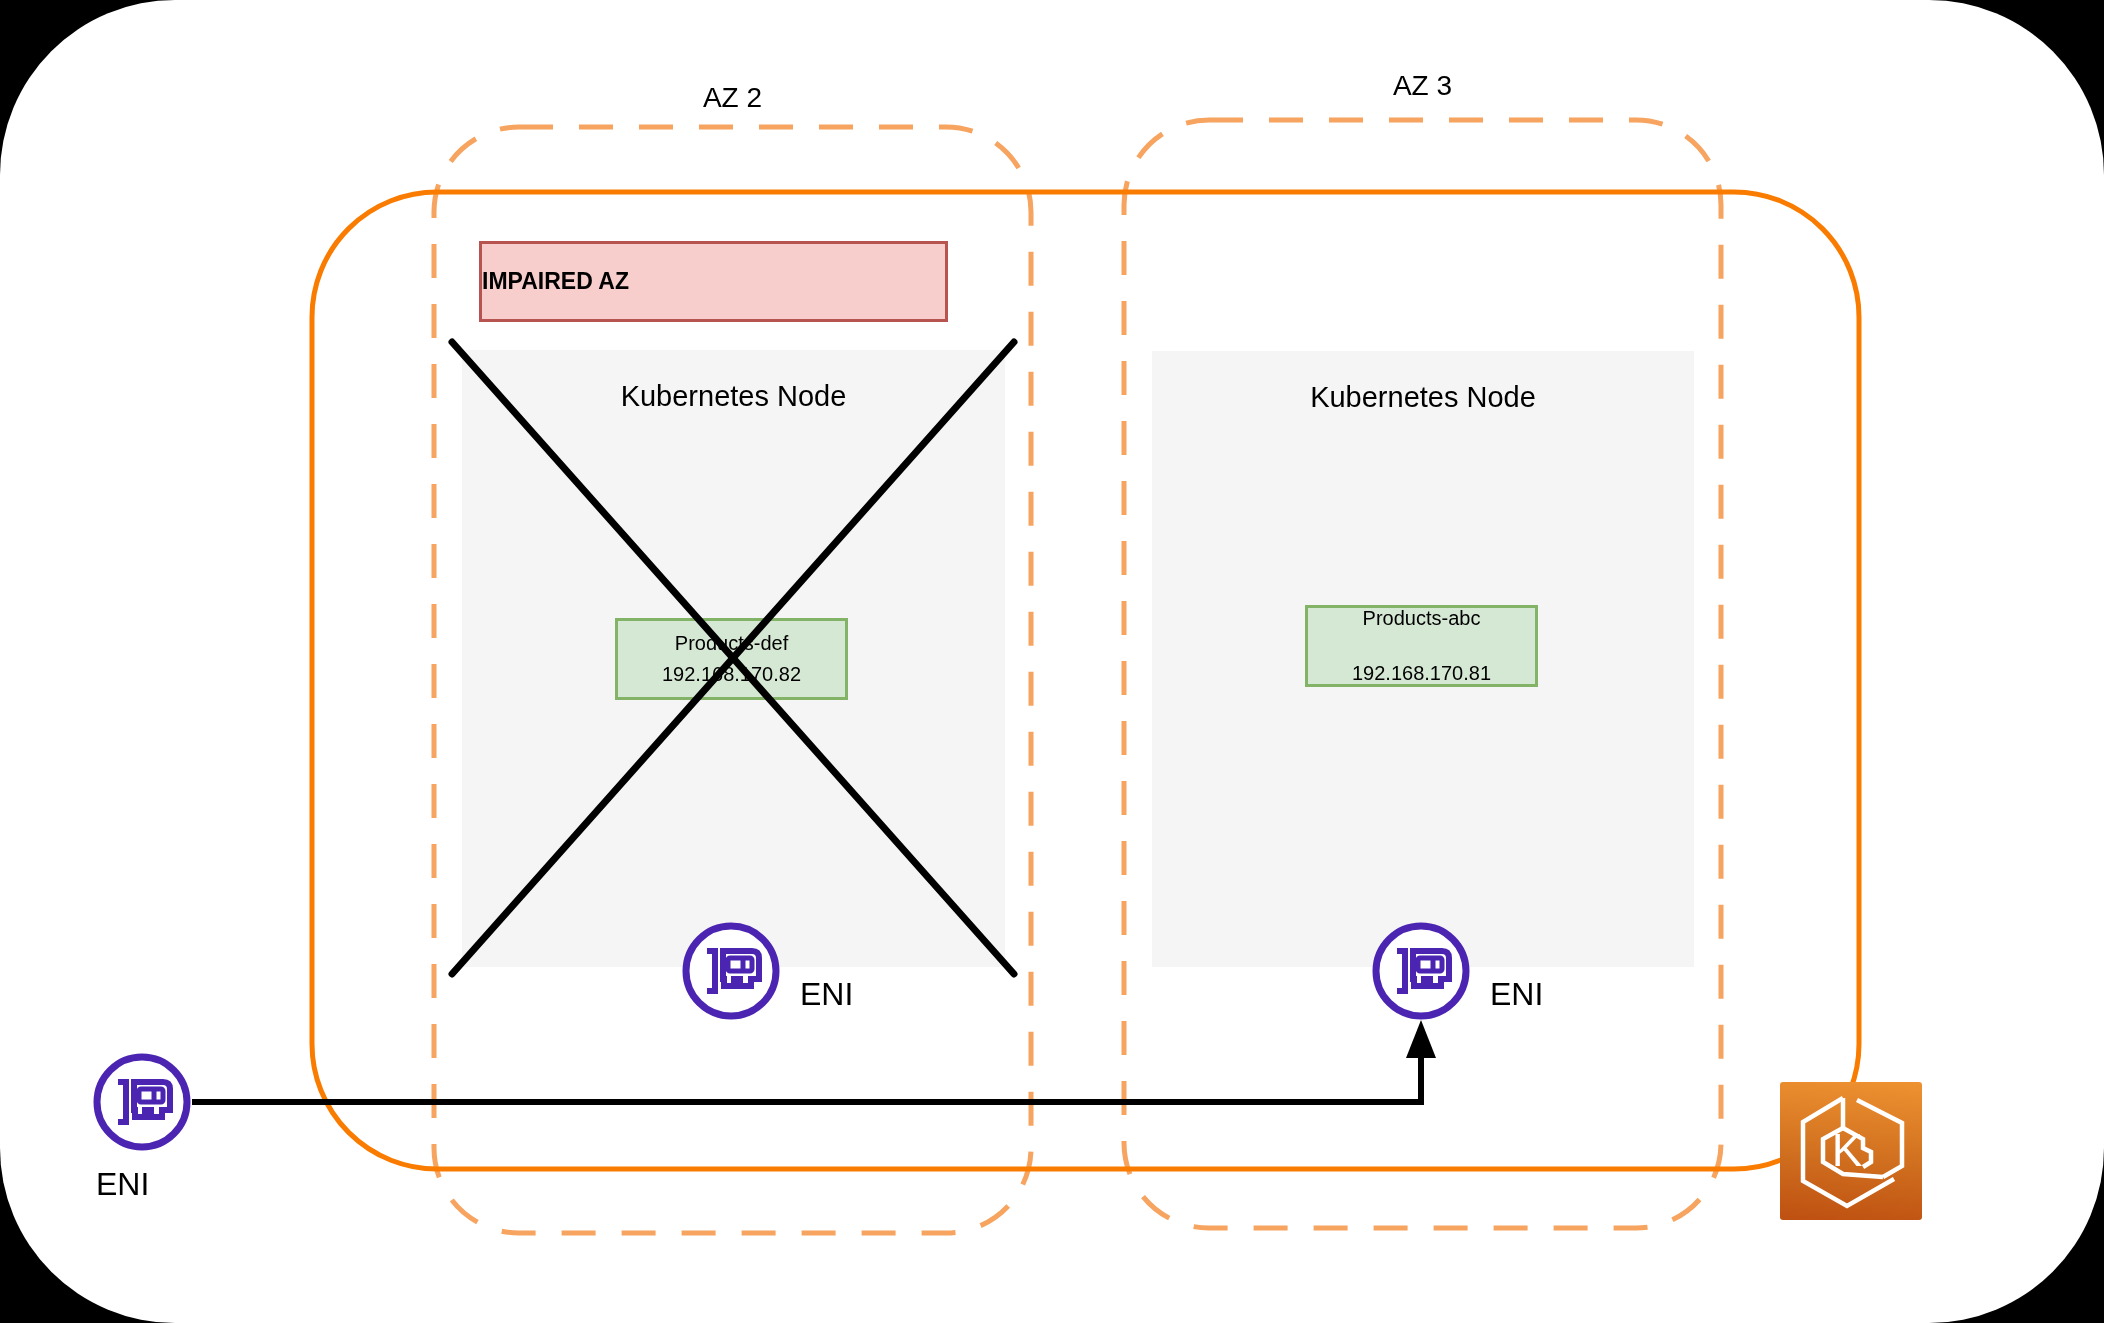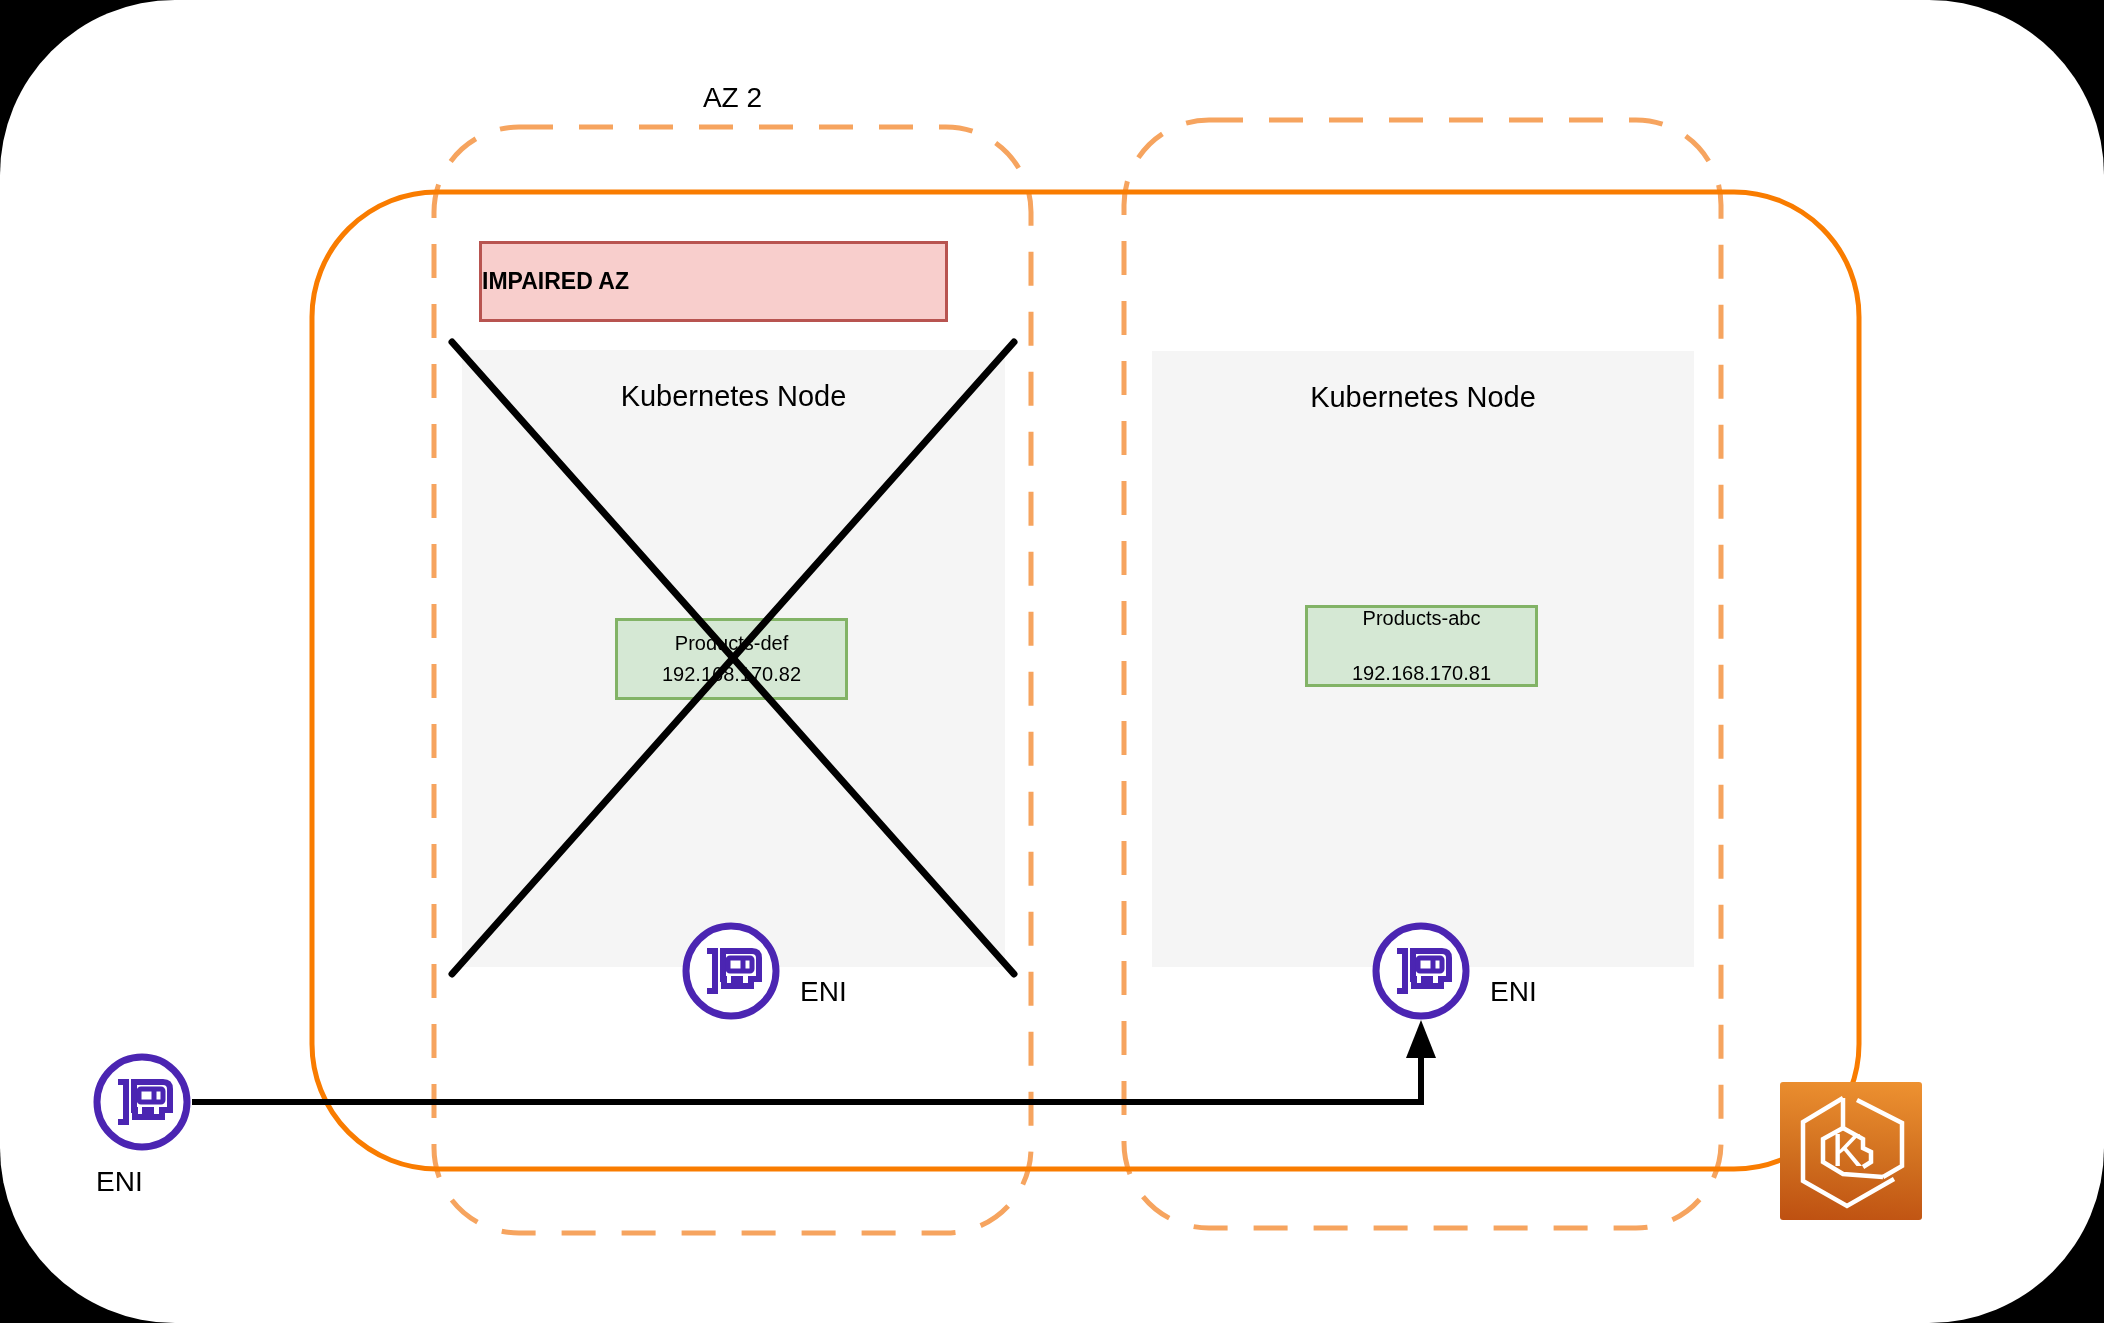--- a/index.html
+++ b/index.html
@@ -82,21 +82,21 @@
   .pod-az2 { left: 615px; top: 618px; }
   .pod-az3 { left: 1305px; top: 605px; gap: 32px; }
 
   .eni-icon {
     position: absolute;
     width: 100px; height: 100px;
     z-index: 6;
   }
   .eni-label {
     position: absolute;
-    font-size: 28px; color: #000;
+    font-size: 32px; color: #000;
     z-index: 6;
     text-align: center;
   }
 
   .eks-icon {
     position: absolute;
     left: 1780px; top: 1082px;
     width: 142px; height: 138px;
     background: linear-gradient(185deg, #EE9231 0%, #D06F1F 55%, #BE5011 100%);
     border-radius: 3px;
@@ -110,20 +110,21 @@
 <div class="stage">
   <div class="canvas"></div>
 
   <svg class="layer bg-shapes" viewBox="0 0 2104 1323">
     <rect x="434" y="127" width="597" height="1106" rx="85" fill="none" stroke="#F6A45F" stroke-width="5" stroke-dasharray="34 26"></rect>
     <rect x="1124" y="120" width="597" height="1108" rx="85" fill="none" stroke="#F6A45F" stroke-width="5" stroke-dasharray="34 26"></rect>
     <rect x="312" y="192" width="1547" height="977" rx="125" fill="none" stroke="#F97C00" stroke-width="5"></rect>
   </svg>
 
   <div class="az-label" style="left:432px; top:82px;">AZ 2</div>
+  <div class="az-label" style="left:1122px; top:70px;">AZ 3</div>
 
   <div class="banner">
     <span>IMPAIRED AZ</span>
   </div>
 
   <div class="node node-az2">
     <div class="node-title">Kubernetes Node</div>
   </div>
   <div class="pod pod-az2">
     <span>Products-def</span>

